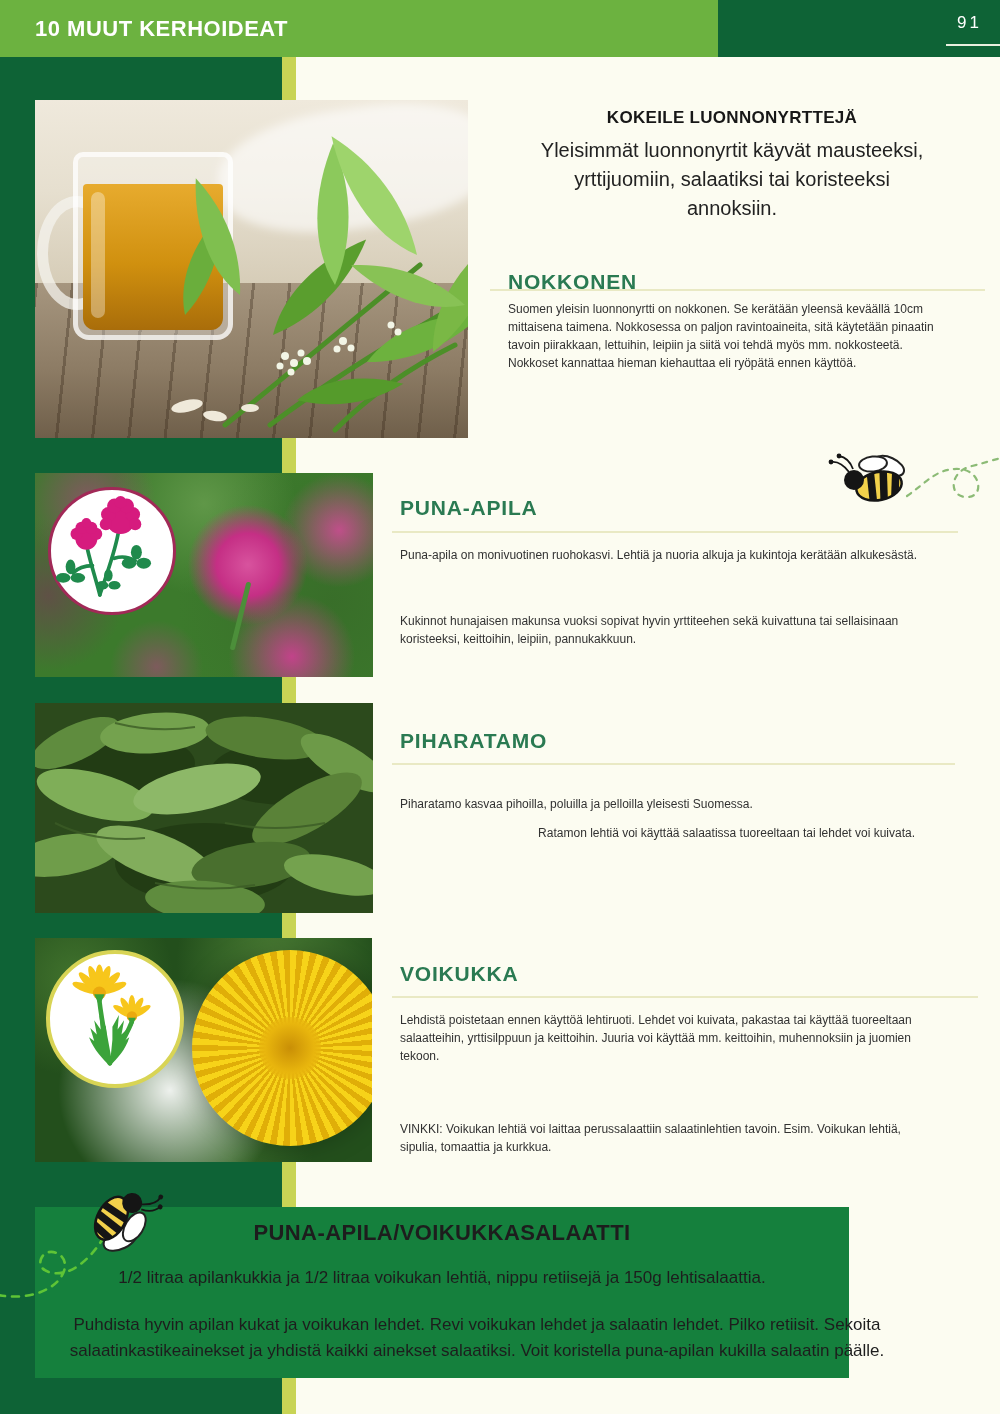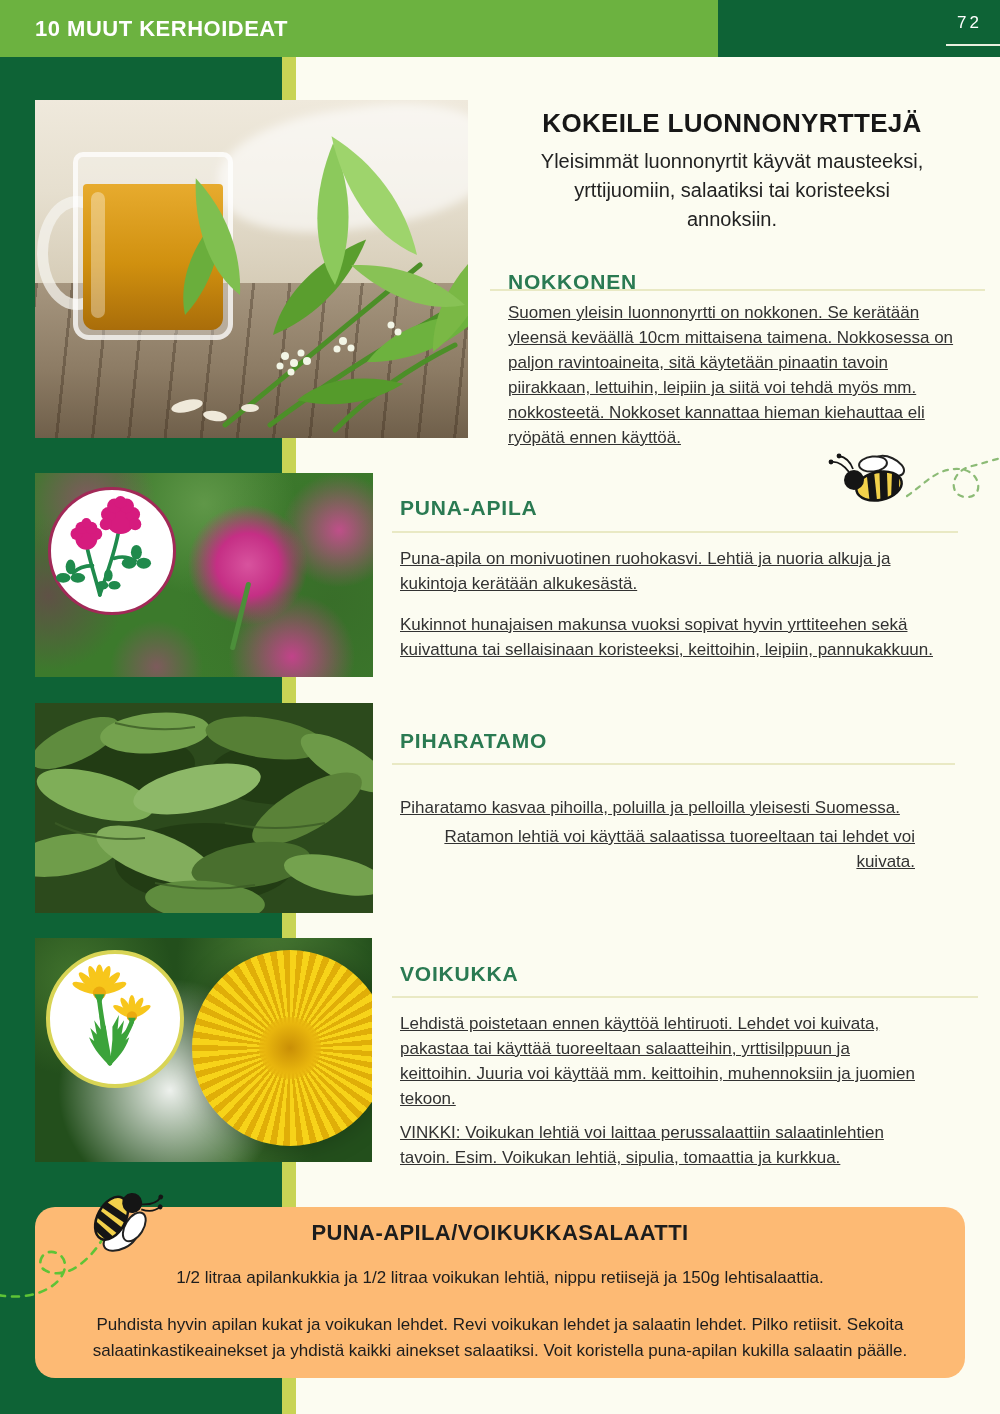--- a/index.html
+++ b/index.html
@@ -14,27 +14,27 @@
              font-weight:700;letter-spacing:0.5px;}
   .page-num{right:18px;top:13px;color:#ffffff;font-size:17px;letter-spacing:3px;}
   .page-num-line{right:0;top:44px;width:54px;height:2px;background:#e9f0df;}
 
   
   .side-dark{left:0;top:57px;width:282px;height:1357px;background:#0e6336;}
   .side-stripe{left:282px;top:57px;width:14px;height:1357px;background:#c8d455;}
 
   
   .intro{left:478px;top:108px;width:508px;text-align:center;}
-  .intro-title{font-size:26px;font-weight:700;color:#171717;letter-spacing:0.3px;}
+  .intro-title{font-size:17px;font-weight:700;color:#171717;letter-spacing:0.3px;}
   .intro-sub{margin:8px auto 0;width:408px;font-size:20px;line-height:29px;color:#222222;}
 
   
   .sec-head{font-size:21px;font-weight:700;color:#2a7a52;letter-spacing:0.8px;}
   .rule{height:2px;background:#e9e9c4;}
-  .para{font-size:17px;line-height:25px;color:#323232;text-decoration:underline;}
+  .para{font-size:12px;line-height:18px;color:#323232;}
 
   
   .photo{overflow:hidden;background:#254d1c;}
   .badge{border-radius:50%;background:#ffffff;box-sizing:border-box;}
 
   
   .nettle-bg{left:0;top:0;right:0;height:60%;
       background:linear-gradient(180deg,#efe9dc 0%,#e6dfcf 45%,#d3c9b3 100%);}
   .napkin{right:-30px;top:8px;width:280px;height:120px;background:rgba(255,255,255,0.6);
       border-radius:45%;transform:rotate(-8deg);filter:blur(5px);}
@@ -70,38 +70,38 @@
       radial-gradient(circle at 12% 18%,rgba(95,150,62,0.5) 0%,rgba(0,0,0,0) 28%),
       radial-gradient(circle at 40% 68%,rgba(255,255,255,0.92) 0%,rgba(255,255,255,0.38) 26%,rgba(255,255,255,0) 44%),
       radial-gradient(circle at 58% 98%,rgba(70,120,50,0.55) 0%,rgba(0,0,0,0) 28%);}
   .dand-flower{left:157px;top:12px;width:196px;height:196px;border-radius:50%;
       background:repeating-conic-gradient(#f7d319 0deg 4deg,#e0ae08 4deg 8deg);
       box-shadow:0 0 26px rgba(0,0,0,0.25);}
   .dand-center{left:34%;top:34%;width:32%;height:32%;border-radius:50%;
       background:radial-gradient(circle,#c98f06 0%,#e8b50d 55%,rgba(242,187,14,0) 100%);}
 
   
-  .recipe{left:35px;top:1207px;width:930px;height:171px;background:#fdba74;
-      text-align:center;color:#1d1d1d;border-radius:20px;}
+  .recipe{left:35px;top:1207px;width:814px;height:171px;background:#15803d;
+      text-align:center;color:#1d1d1d;}
   .recipe-title{margin-top:13px;font-size:22px;font-weight:700;letter-spacing:0.4px;}
   .recipe-line{margin-top:20px;font-size:17px;line-height:24px;}
   .recipe-body{margin:22px auto 4px;width:884px;font-size:17px;line-height:26px;}
 </style>
 </head>
 <body>
 
 <div class="page">
 
   <div class="abs side-dark"></div>
   <div class="abs side-stripe"></div>
 
   <div class="abs hdr-light"></div>
   <div class="abs hdr-dark"></div>
   <div class="abs hdr-title">10 MUUT KERHOIDEAT</div>
-  <div class="abs page-num">72</div>
+  <div class="abs page-num">91</div>
   <div class="abs page-num-line"></div>
 
   <div class="abs photo" style="left:35px;top:100px;width:433px;height:338px;" aria-label="Nettle sprigs and a glass mug of herbal tea on a wooden table">
     <div class="abs nettle-bg"></div>
     <div class="abs napkin"></div>
     <div class="abs table"></div>
     <div class="abs mug">
       <div class="abs mug-handle"></div>
       <div class="abs mug-glass"></div>
       <div class="abs mug-tea"></div>

